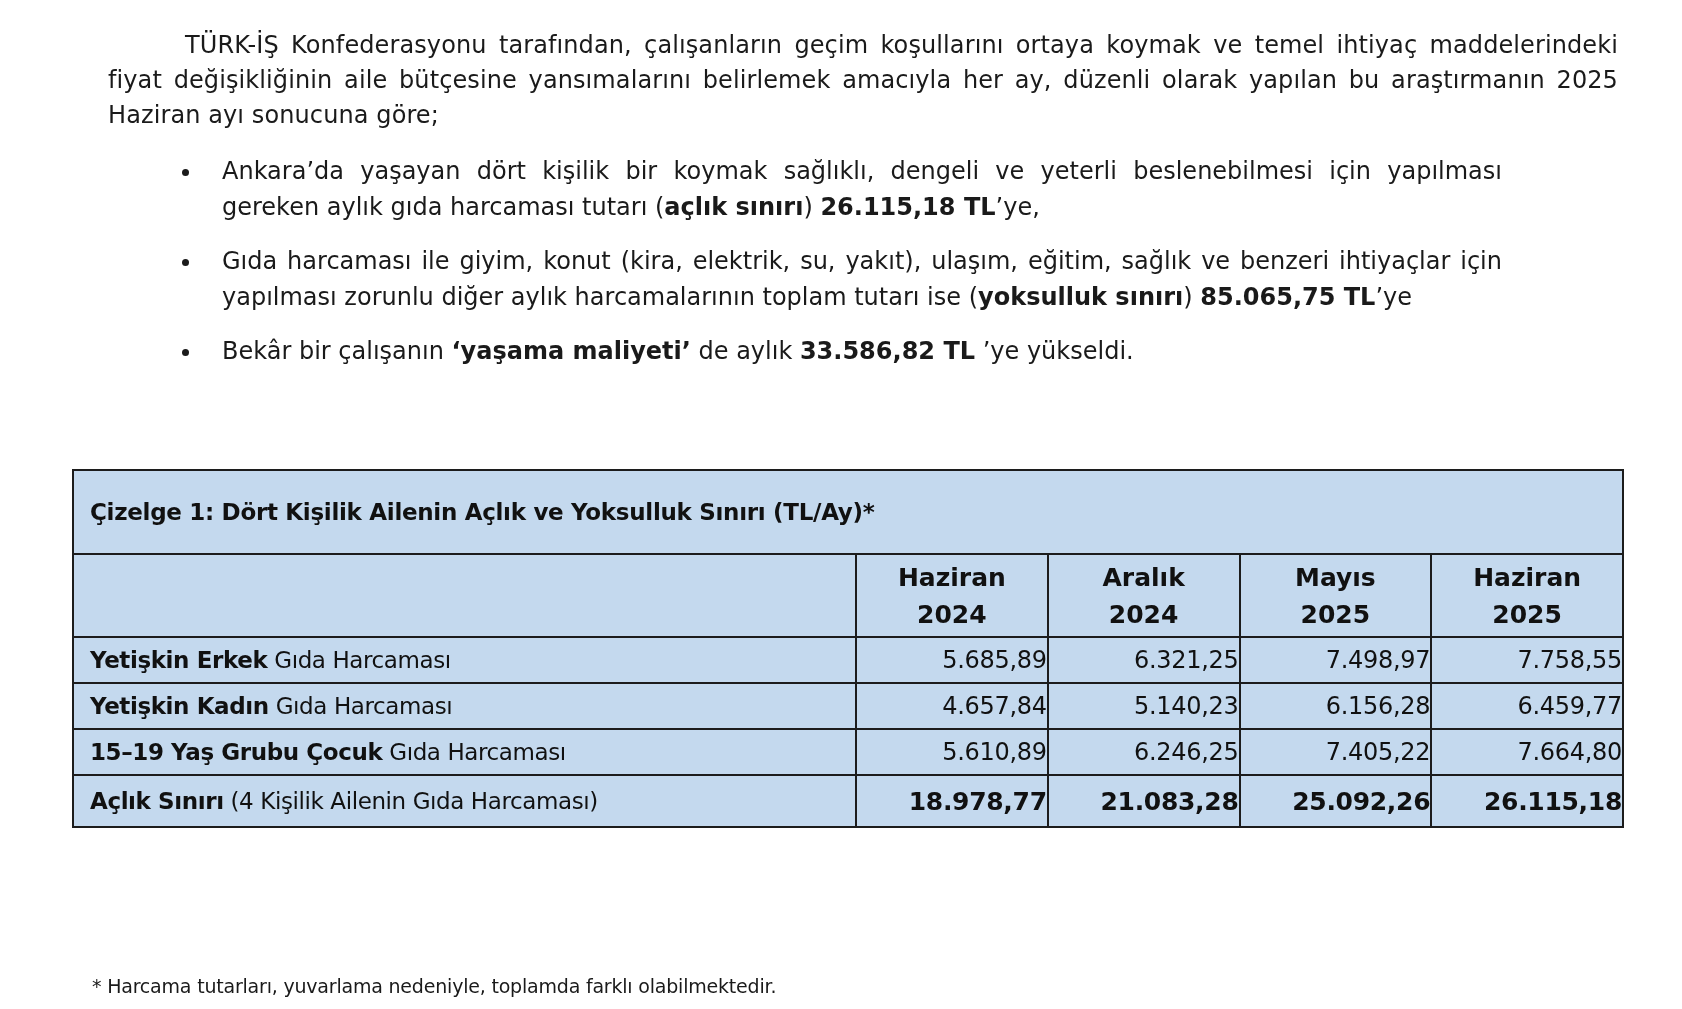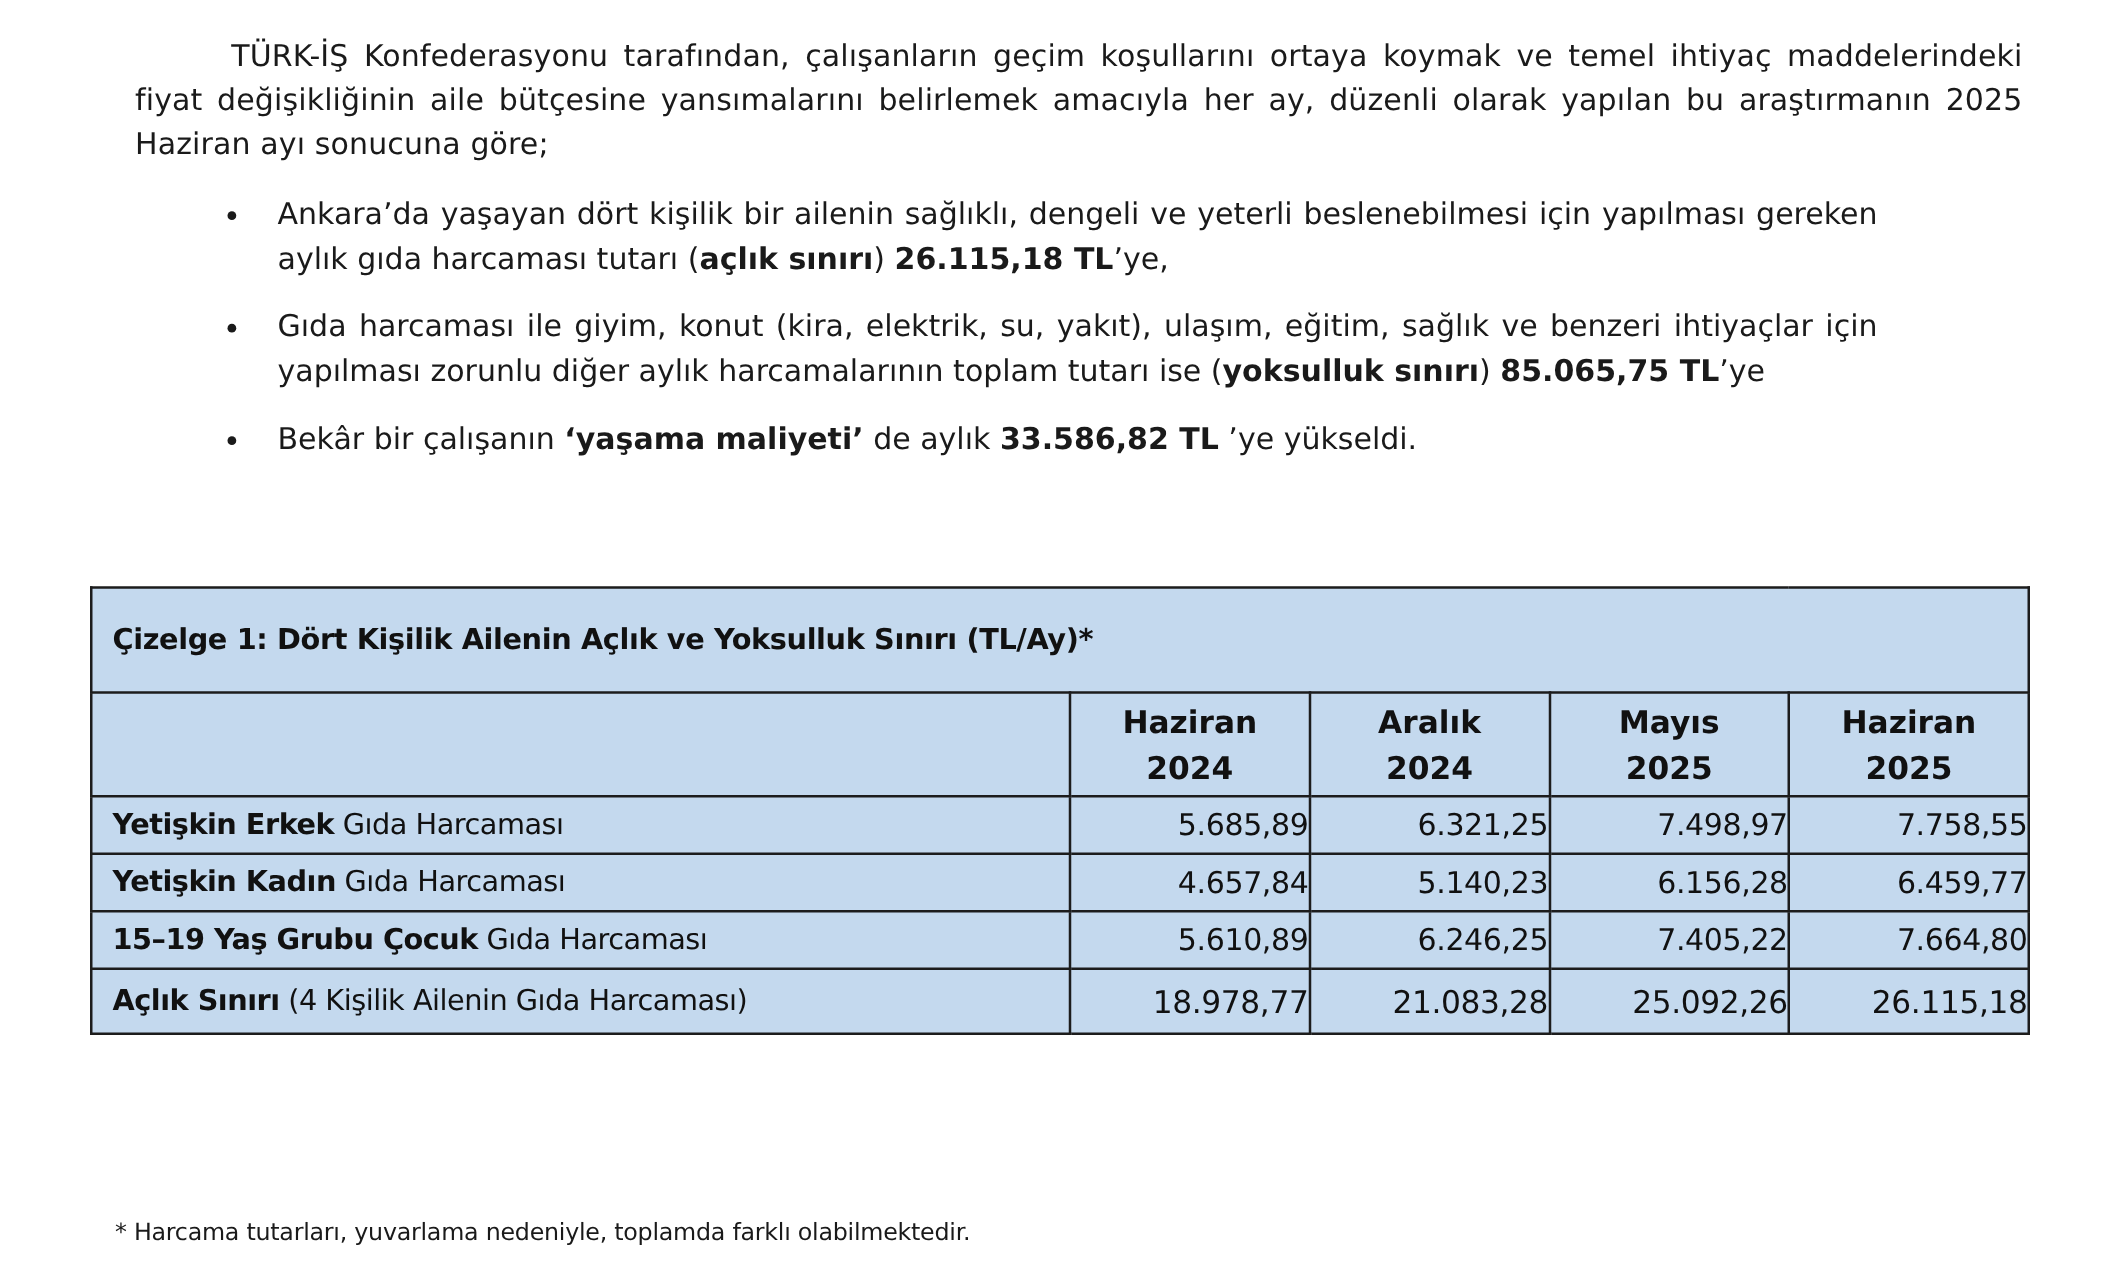--- a/index.html
+++ b/index.html
@@ -18,32 +18,32 @@
   table.tbl { position:absolute; left:72px; top:469px; width:1552px; border-collapse:collapse;
               font-family:"DejaVu Sans", sans-serif; font-size:25px; color:#111; }
   .tbl td, .tbl th { background:#c4d9ee; border:2px solid #1c1c1c; padding:0; }
   .tbl .title-cell { height:82px; text-align:left; padding-left:16px; font-size:23px; font-weight:bold; letter-spacing:-0.3px; }
   .tbl .hdr th { height:81px; font-weight:bold; font-size:25px; line-height:37px; vertical-align:middle; }
   .tbl .hdr th.blank { width:781px; }
   .tbl td.label { text-align:left; padding-left:16px; font-size:23px; letter-spacing:-0.4px; white-space:nowrap; }
   .tbl td.num { text-align:right; font-size:24px; letter-spacing:-0.3px; }
   .tbl tr.r { height:46px; }
   .tbl tr.r.big { height:52px;padding-left:28px; }
-  .tbl tr.r.big td.num { font-weight:normal; font-size:25px; }
+  .tbl tr.r.big td.num { font-weight:bold; font-size:25px; }
   .tbl .u { text-decoration:underline; }
   .footnote { position:absolute; left:92px; top:975px; font-size:19px; letter-spacing:-0.2px; color:#1a1a1a; }
 </style>
 </head>
 <body>
 
 <p class="intro"><span class="indent"></span><span>TÜRK-İŞ Konfederasyonu tarafından, çalışanların geçim koşullarını ortaya koymak ve temel ihtiyaç maddelerindeki fiyat değişikliğinin aile bütçesine yansımalarını belirlemek amacıyla her ay, düzenli olarak yapılan bu araştırmanın 2025 Haziran ayı sonucuna göre;</span></p>
 
 <ul class="bullets">
   <li>
-    <span class="dot"></span><span>Ankara’da yaşayan dört kişilik bir ailenin sağlıklı, dengeli ve yeterli beslenebilmesi için yapılması gereken aylık gıda harcaması tutarı (</span><b>açlık sınırı</b><span>) </span><b>26.115,18 TL</b><span>’ye,</span>
+    <span class="dot"></span><span>Ankara’da yaşayan dört kişilik bir koymak sağlıklı, dengeli ve yeterli beslenebilmesi için yapılması gereken aylık gıda harcaması tutarı (</span><b>açlık sınırı</b><span>) </span><b>26.115,18 TL</b><span>’ye,</span>
   </li>
   <li>
     <span class="dot"></span><span>Gıda harcaması ile giyim, konut (kira, elektrik, su, yakıt), ulaşım, eğitim, sağlık ve benzeri ihtiyaçlar için yapılması zorunlu diğer aylık harcamalarının toplam tutarı ise (</span><b>yoksulluk sınırı</b><span>) </span><b>85.065,75 TL</b><span>’ye</span>
   </li>
   <li style="text-align:left">
     <span class="dot"></span><span>Bekâr bir çalışanın </span><b>‘yaşama maliyeti’</b><span> de aylık </span><b>33.586,82 TL</b><span> ’ye yükseldi.</span>
   </li>
 </ul>
 
 <table class="tbl">

